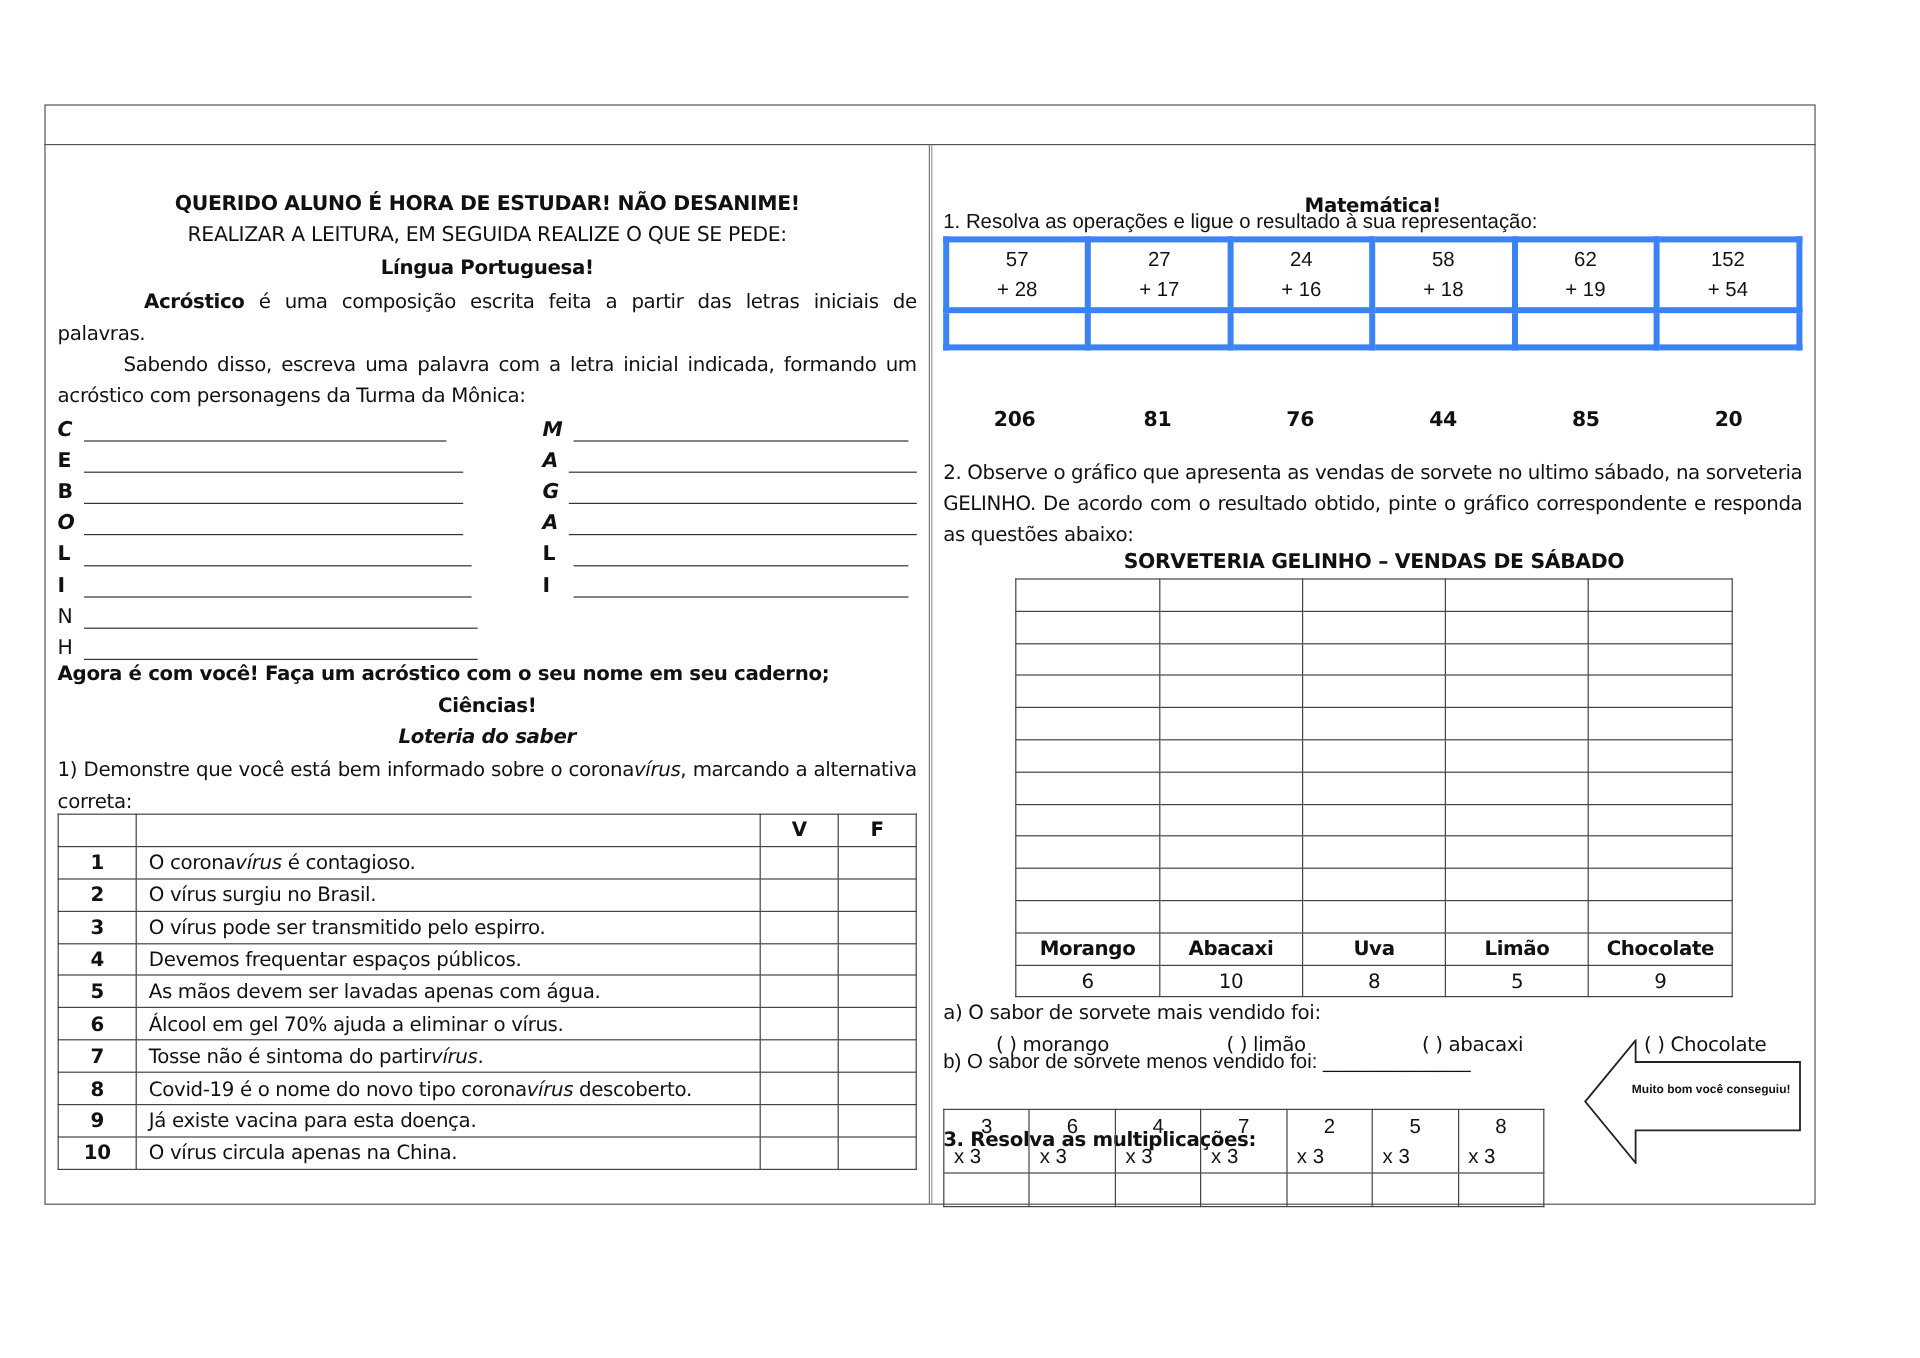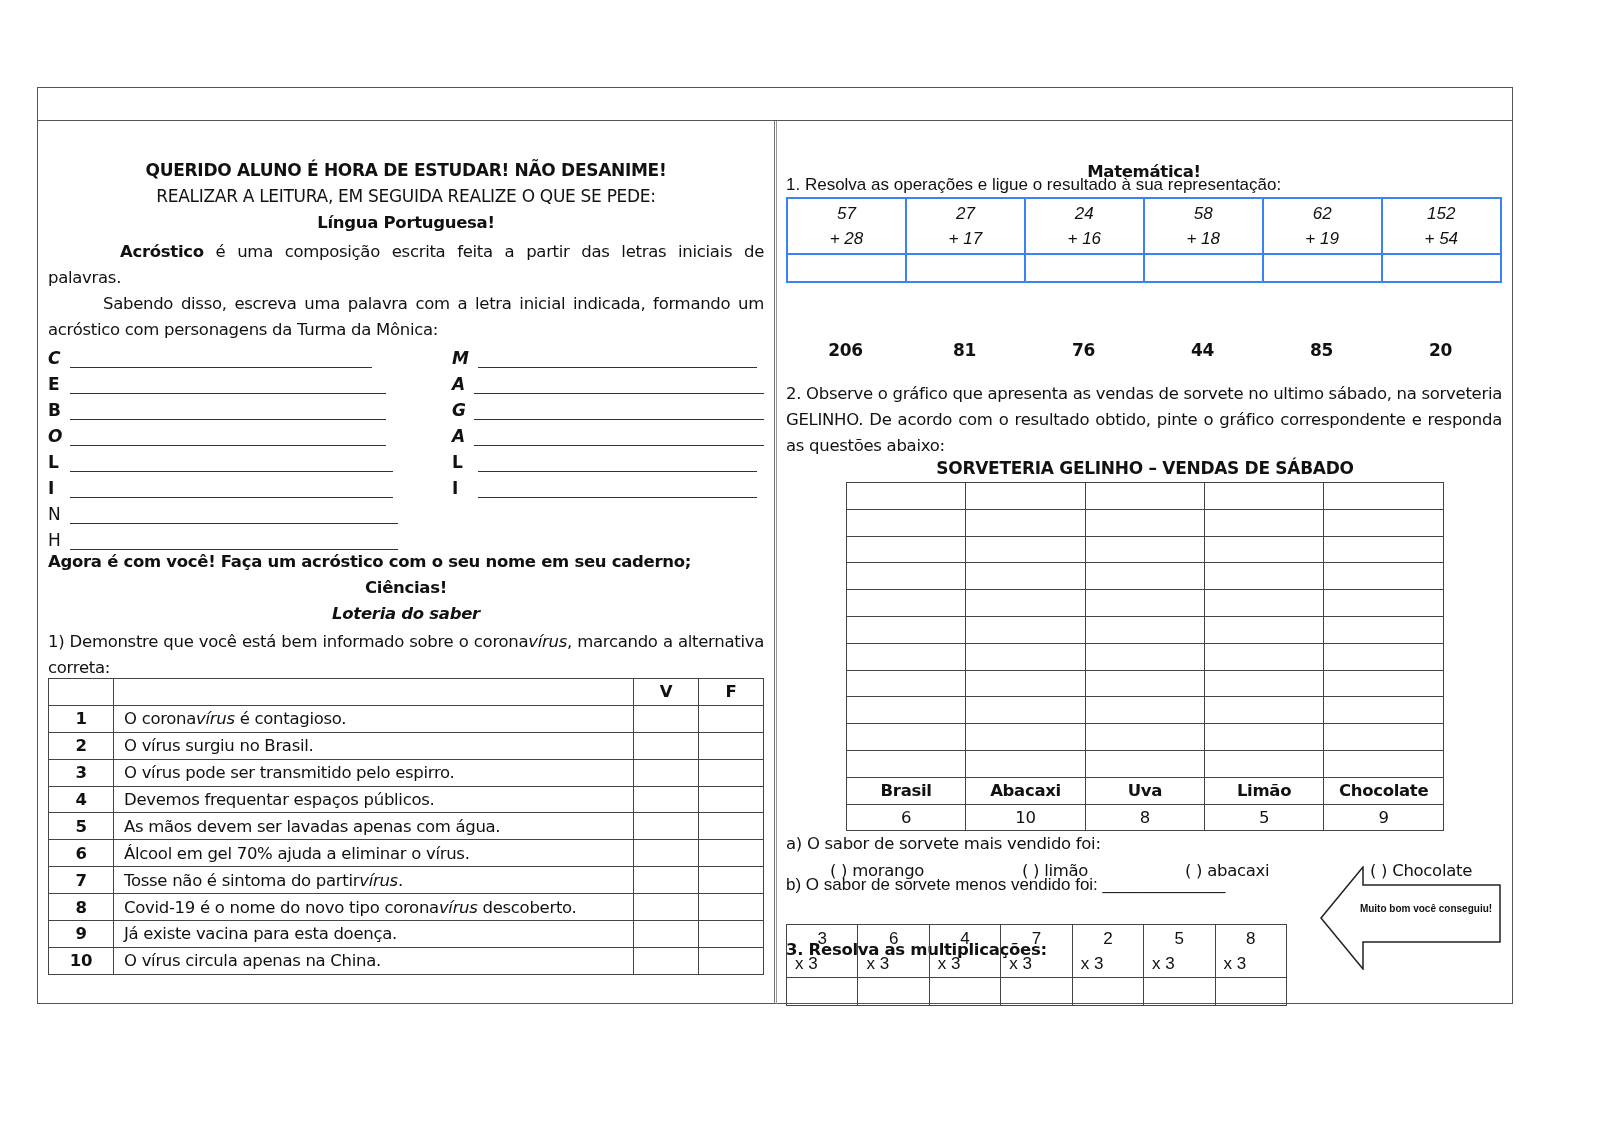--- a/index.html
+++ b/index.html
@@ -22,21 +22,21 @@
   .line-row { position: absolute; height: 26px; display: flex; align-items: flex-end; }
   .line-row .letter { width: 20px; font-weight: bold; font-style: italic; font-size: 17px; }
   .line-row .blank { flex: 1; border-bottom: 1.5px solid #333; height: 18px; margin-left: 2px; }
   table { border-collapse: collapse; }
   .quiz { position: absolute; left: 48px; top: 666px; width: 716px; }
   .quiz td, .quiz th { border: 1px solid #444; height: 25.9px; padding: 0; font-size: 16.5px; }
   .quiz td.num { width: 64px; text-align: center; font-weight: bold; }
   .quiz td.stmt { padding-left: 10px; }
   .quiz td.vf, .quiz th.vf { width: 64px; text-align: center; font-weight: bold; }
   .add { position: absolute; left: 786px; top: 197px; width: 716px; }
-  .add td { border: 2px solid #3b82f6; text-align: center; font-size: 17px; width: 119px; font-style: italic; }
+  .add td { border: 5px solid #3b82f6; text-align: center; font-size: 17px; width: 119px; }
   .add td.op { height: 52px; line-height: 25px; }
   .add td.ans { height: 24px; }
   .results { position: absolute; left: 786px; top: 328px; width: 716px; display: flex; }
   .results span { width: 119px; text-align: center; font-weight: bold; font-size: 17px; }
   .chart { position: absolute; left: 846px; top: 470px; width: 598px; }
   .chart td { border: 1px solid #444; width: 119px; height: 25.8px; padding: 0; }
   .chart td.lab { text-align: center; font-weight: bold; font-size: 16.5px; }
   .chart td.val { text-align: center; font-size: 16.5px; }
   .mult { position: absolute; left: 786px; top: 924px; width: 501px; }
   .mult td { border: 1px solid #444; width: 71px; padding: 0; font-size: 17px; }
@@ -330,21 +330,21 @@
       <tr>
         <td></td>
         <td></td>
         <td></td>
         <td></td>
         <td></td>
       </tr>
     </tbody>
   <tbody>
       <tr>
-    <td class="lab">Brasil</td>
+    <td class="lab">Morango</td>
     <td class="lab">Abacaxi</td>
     <td class="lab">Uva</td>
     <td class="lab">Limão</td>
     <td class="lab">Chocolate</td>
   </tr>
   <tr>
     <td class="val">6</td>
     <td class="val">10</td>
     <td class="val">8</td>
     <td class="val">5</td>

